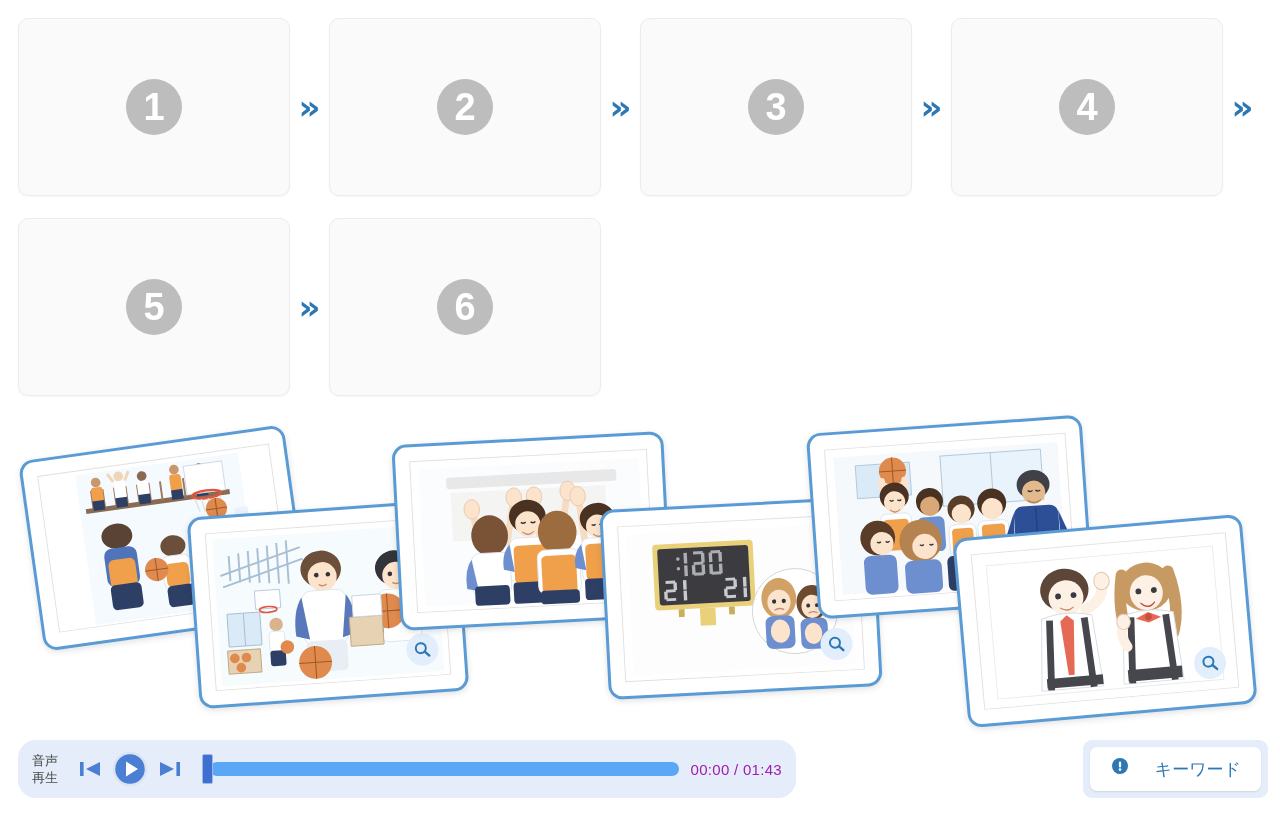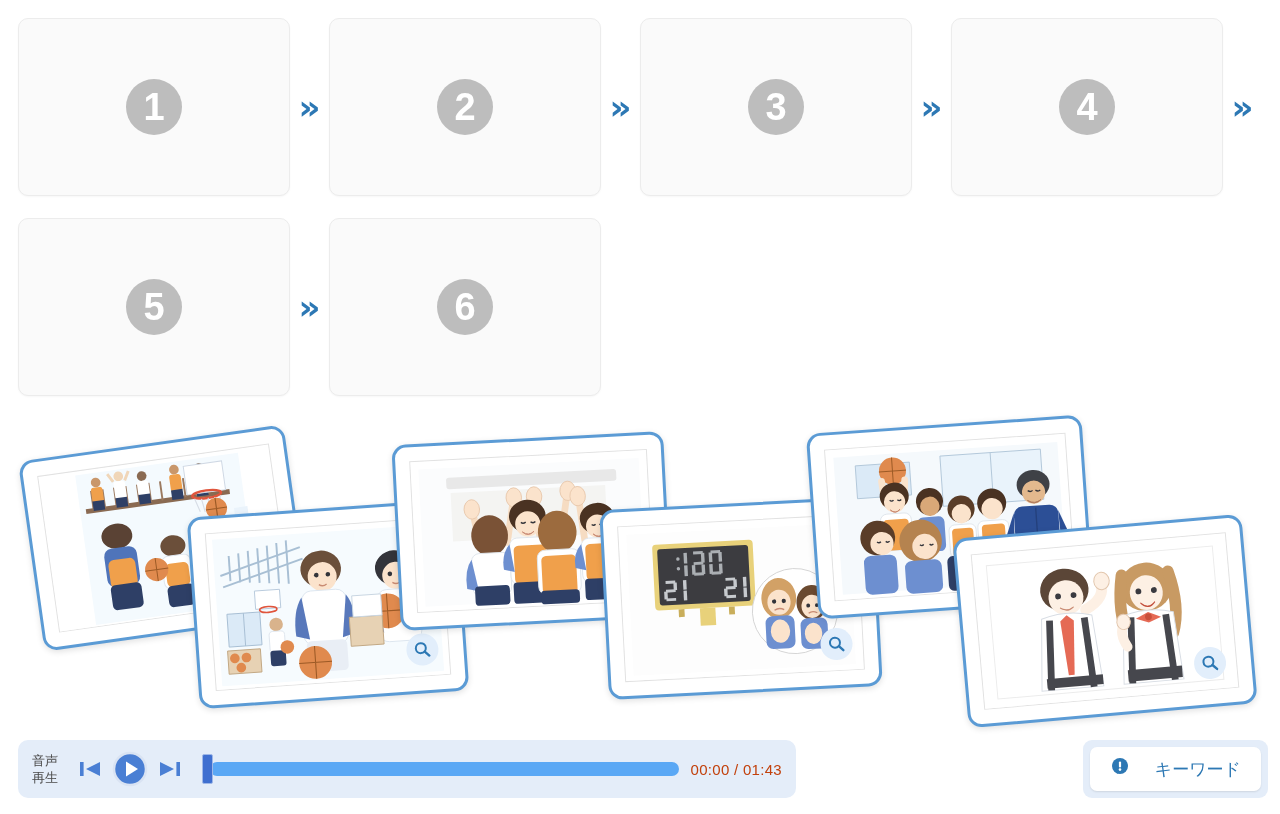--- a/index.html
+++ b/index.html
@@ -68,21 +68,21 @@
     background: #e2eefb;
     display: flex; align-items: center; justify-content: center;
     z-index: 5;
   }
 
   
   .player {
     position: absolute; left: 18px; top: 740px;
     width: 778px; height: 58px;
     background: #e4edf9;
-    border-radius: 10px;
+    border-radius: 18px;
     display: flex; align-items: center;
     padding: 0 14px;
   }
   .player-label {
     font-size: 13px; color: #4a4a4a; line-height: 17px;
     width: 32px; flex: 0 0 auto;
   }
   .transport { display: flex; align-items: center; gap: 7px; margin-left: 12px; flex: 0 0 auto; }
   .tbtn { display: flex; align-items: center; justify-content: center; }
   .progress-wrap {
@@ -95,21 +95,21 @@
     background: #5aa8f5; border-radius: 7px;
   }
   .progress-thumb {
     position: absolute; left: 0; top: 2px;
     width: 11px; height: 30px;
     background: #3f6fd0;
     border: 1px solid #9fb8e8;
     border-radius: 2px;
   }
   .time {
-    font-size: 15px; color: #c2410c; flex: 0 0 auto;
+    font-size: 15px; color: #a21caf; flex: 0 0 auto;
     letter-spacing: 0.3px; white-space: nowrap;
   }
 
   
   .actions { position: absolute; right: 12px; top: 740px; display: flex; gap: 14px; }
   .action-pad {
     background: #e4edf9;
     border-radius: 9px;
     padding: 7px;
   }

